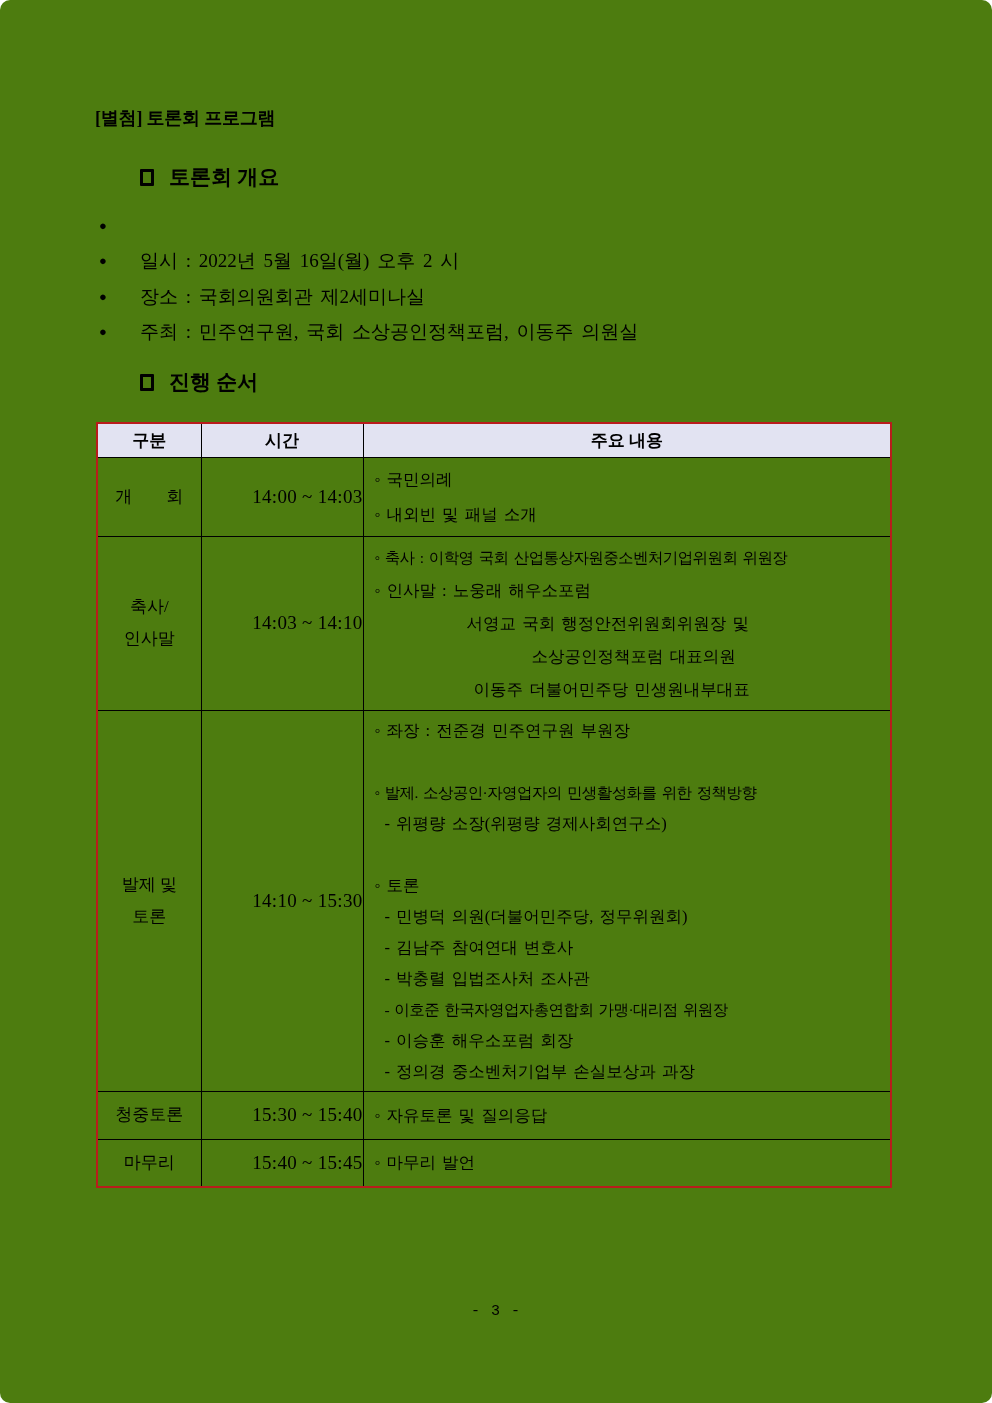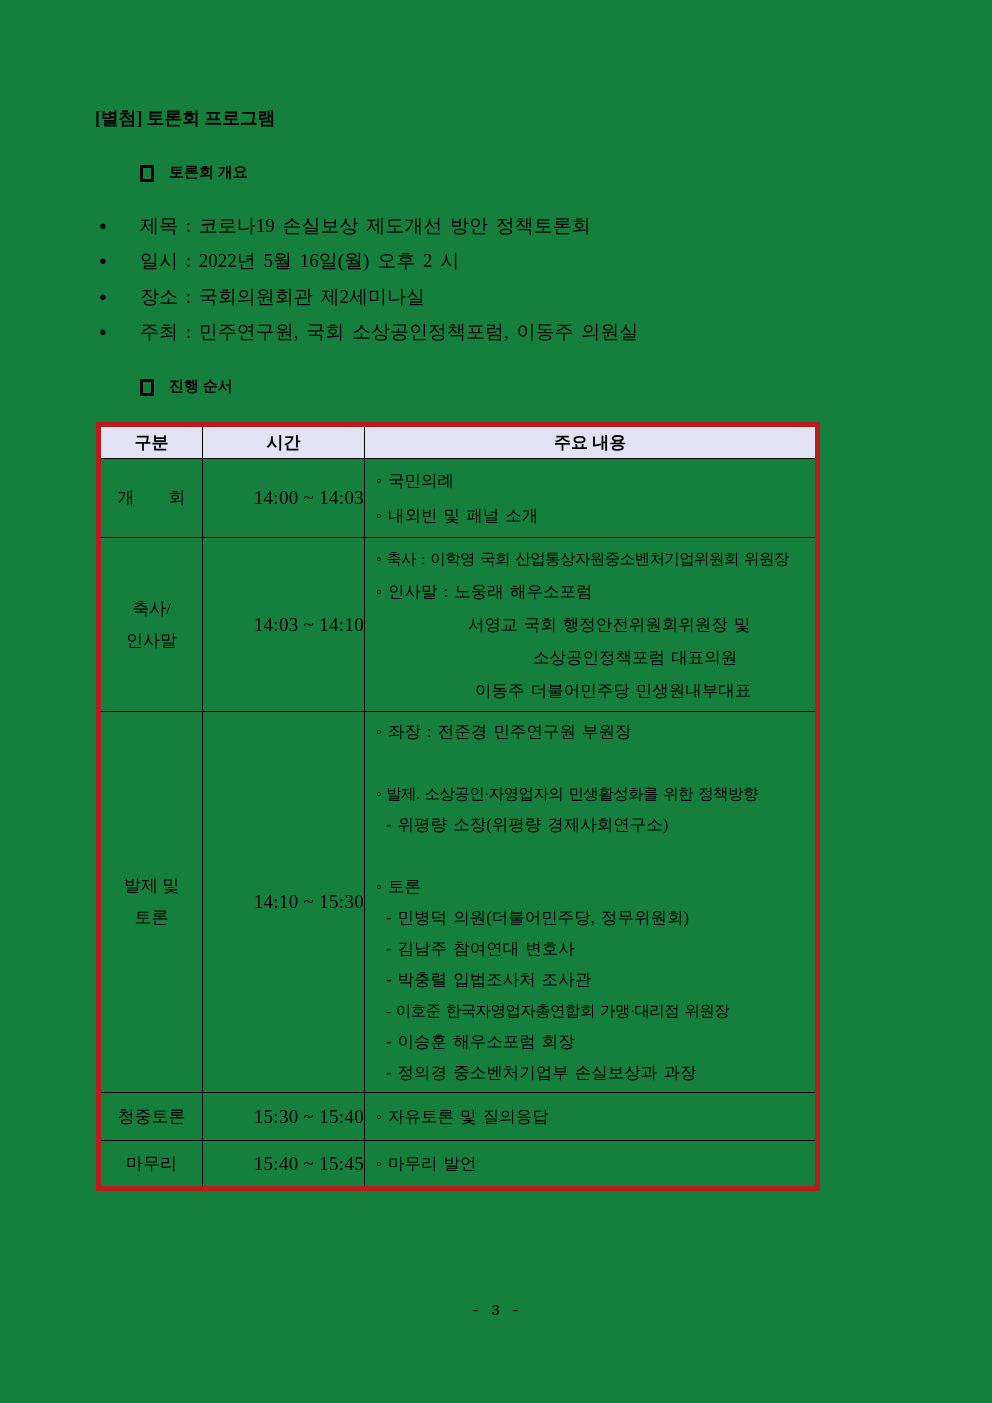--- a/index.html
+++ b/index.html
@@ -1,50 +1,51 @@
 <!DOCTYPE html>
 <html><head>
 <meta charset="utf-8">
 <style>
   * { margin:0; padding:0; box-sizing:border-box; }
   html,body { background:#ffffff; }
   .page {
     position:relative;
     width:992px; height:1403px;
-    background:#15803d;
+    background:#4d7c0f;
     color:#000;
     font-family:"Liberation Serif","DejaVu Serif",serif;
     overflow:hidden;
+    border-radius:10px;
   }
   .doc-title {
     position:absolute; left:95px; top:106px;
     font-size:18px; font-weight:bold; letter-spacing:-0.2px;
   }
   .section-heading {
     position:absolute; left:94px;
     display:flex; align-items:center; gap:15px;
-    font-size:15px; font-weight:bold;padding-left:46px;
+    font-size:21px; font-weight:bold;padding-left:46px;
   }
   .section-heading.first { top:163px; }
-  .section-heading.second { top:377px; }
+  .section-heading.second { top:368px; }
   .sq-icon {
     display:inline-block; width:14px; height:17px;
     border:3px solid #000; border-radius:1px;
     margin-top:1px;
   }
   .overview-list { position:absolute; left:99px; top:208px; }
   .ov-item {
     display:flex; align-items:center;
     height:35.5px; font-size:19px; word-spacing:3px;
   }
   .ov-bullet { font-size:13px; width:41px; flex:0 0 41px; }
   .schedule-table {
-    position:absolute; left:96px; top:422px; width:724px;
+    position:absolute; left:96px; top:422px; width:796px;
     border-collapse:collapse; table-layout:fixed;
-    border:5px solid #b91c1c;
+    border:2px solid #b91c1c;
   }
   .schedule-table th, .schedule-table td {
     border:1px solid #000;
   }
   .schedule-table th {
     height:34px; font-size:17px; font-weight:bold;
     text-align:center; vertical-align:middle;
   }
   .col-cat { width:104px; } .col-time { width:162px; }
   td.cat, td.time {
@@ -84,21 +85,20 @@
   <div class="doc-title">[별첨] 토론회 프로그램</div>
 
   <div class="section-heading first">
     <span class="sq-icon"></span>
     <span>토론회 개요</span>
   </div>
 
   <div class="overview-list">
     <div class="ov-item">
       <span class="ov-bullet">●</span>
-      <span>제목 : 코로나19 손실보상 제도개선 방안 정책토론회</span>
     </div>
     <div class="ov-item">
       <span class="ov-bullet">●</span>
       <span>일시 : 2022년 5월 16일(월) 오후 2 시</span>
     </div>
     <div class="ov-item">
       <span class="ov-bullet">●</span>
       <span>장소 : 국회의원회관 제2세미나실</span>
     </div>
     <div class="ov-item">

